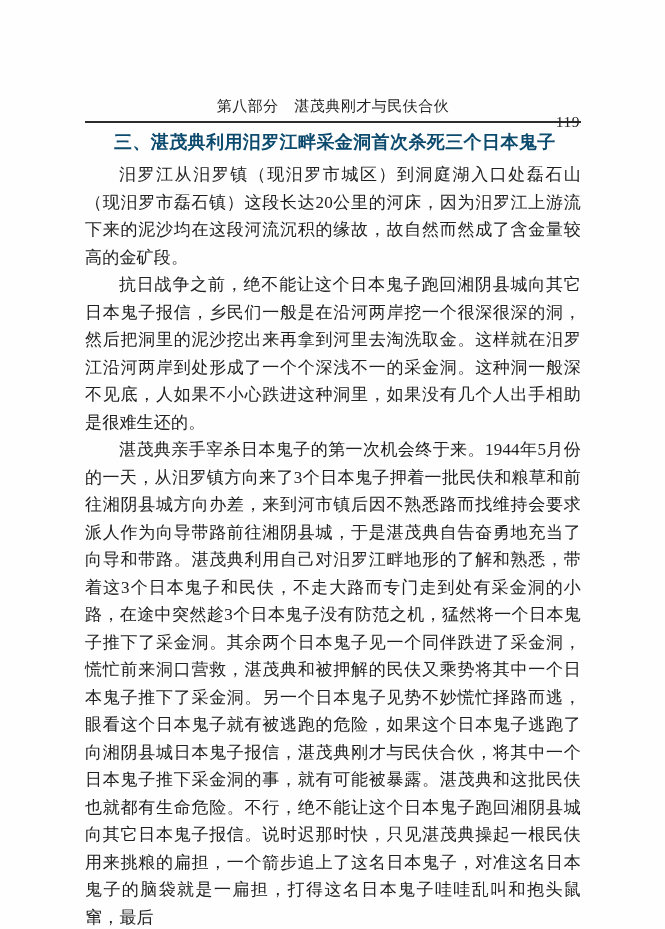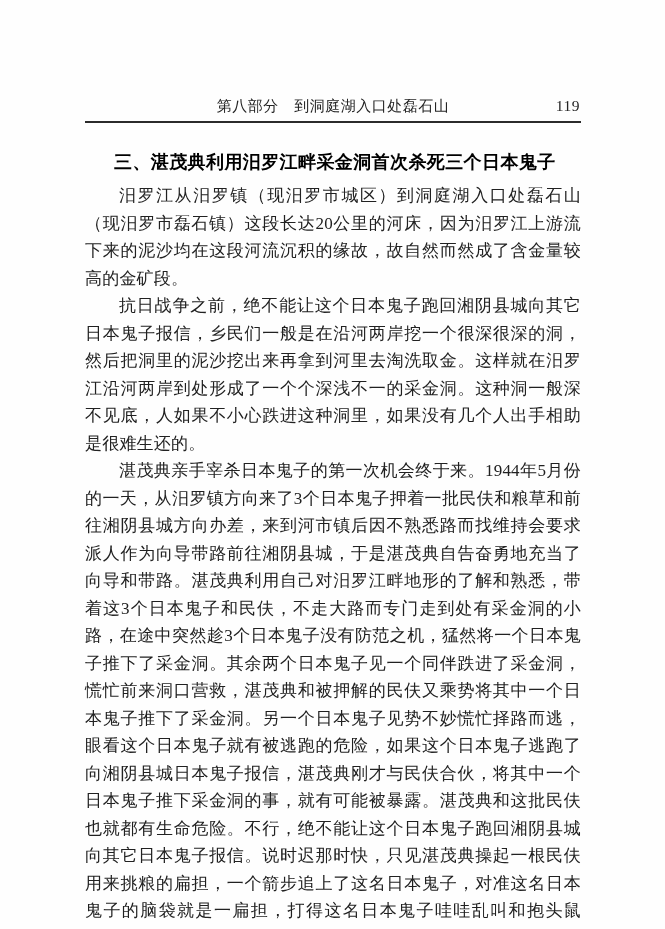--- a/index.html
+++ b/index.html
@@ -36,43 +36,43 @@
     font-size: 15px;
     line-height: 20px;
     text-align: center;
     letter-spacing: 0.5px;
     color: #242424;
   }
 
   .page-number {
     position: absolute;
     right: 1px;
-    top: 0;
+    top: 16px;
     font-size: 15.5px;
     line-height: 20px;
     letter-spacing: 0.5px;
     color: #242424;
   }
 
   .header-rule {
     margin-top: 5px;
     border: none;
     border-bottom: 2px solid #2b2b2b;
     height: 0;
   }
 
   .article-title {
-    margin-top: 28px;
+    margin-top: 7px;
     padding-left: 29px;
-    font-family: Liberation Mono, monospace;
+    font-family: Liberation Sans, sans-serif;
     font-weight: 700;
     font-size: 18px;
     line-height: 24px;
     letter-spacing: 0.4px;
-    color: #000000;
+    color: #0c4a6e;
   }
 
   .article-body {
     margin-top: 7px;
   }
 
   .article-body p {
     font-size: 17px;
     line-height: 27.5px;
     text-align: justify;
@@ -82,21 +82,21 @@
     font-family: Liberation Serif, serif;
   }
 </style>
 </head>
 <body>
 
 <div class="page">
   <div class="content">
 
     <div class="running-header">
-      <span>第八部分　到洞庭湖入口处磊石山</span>
+      <span>第八部分　湛茂典刚才与民伕合伙</span>
       <span class="page-number">119</span>
     </div>
 
     <hr class="header-rule">
 
     <h1 class="article-title">三、湛茂典利用汨罗江畔采金洞首次杀死三个日本鬼子</h1>
 
     <div class="article-body">
       <p>汨罗江从汨罗镇（现汨罗市城区）到洞庭湖入口处磊石山（现汨罗市磊石镇）这段长达20公里的河床，因为汨罗江上游流下来的泥沙均在这段河流沉积的缘故，故自然而然成了含金量较高的金矿段。</p>
       <p>抗日战争之前，绝不能让这个日本鬼子跑回湘阴县城向其它日本鬼子报信，乡民们一般是在沿河两岸挖一个很深很深的洞，然后把洞里的泥沙挖出来再拿到河里去淘洗取金。这样就在汨罗江沿河两岸到处形成了一个个深浅不一的采金洞。这种洞一般深不见底，人如果不小心跌进这种洞里，如果没有几个人出手相助是很难生还的。</p>

